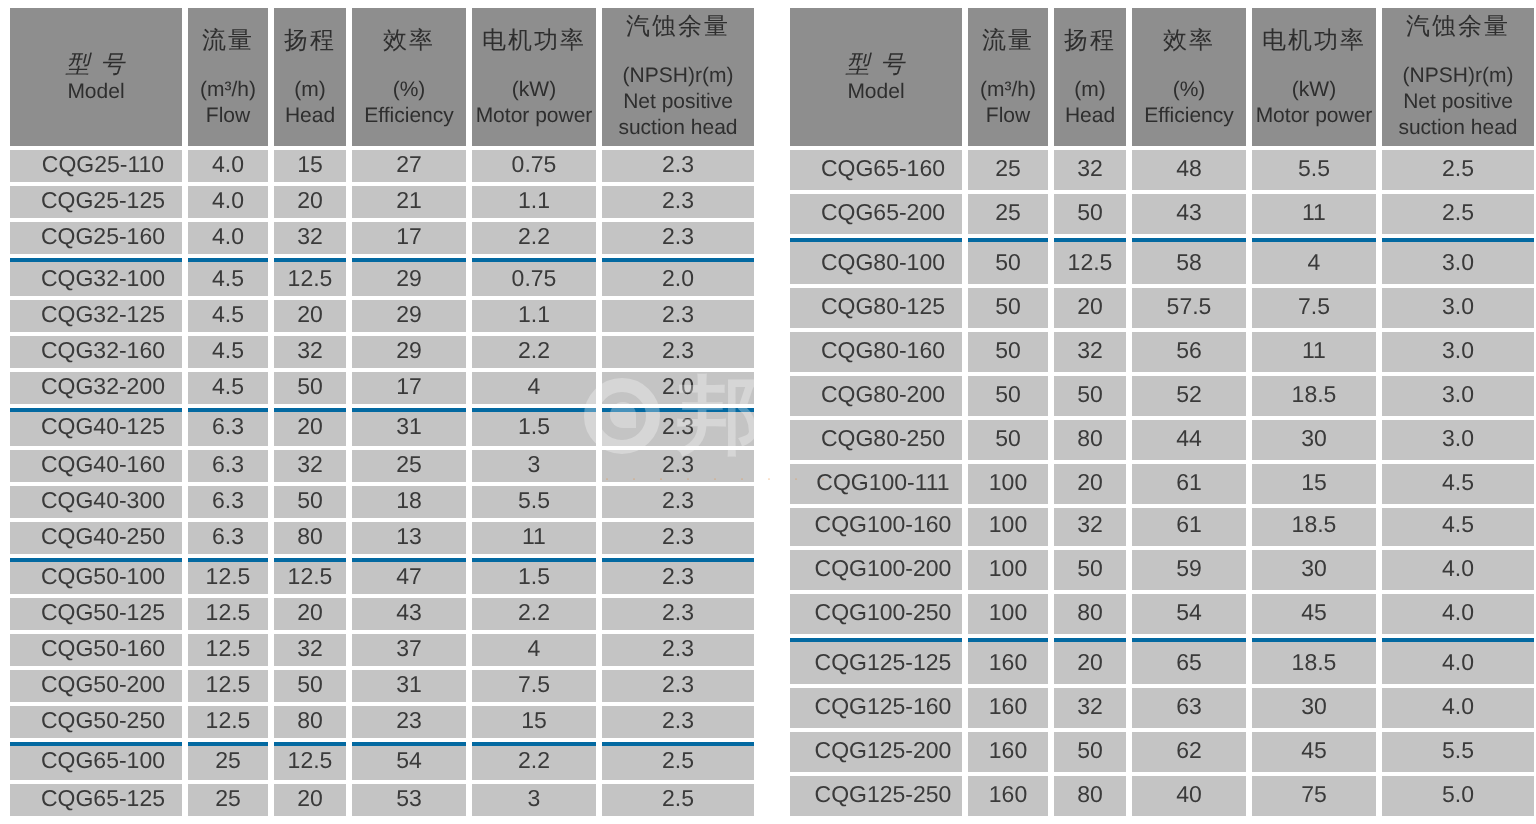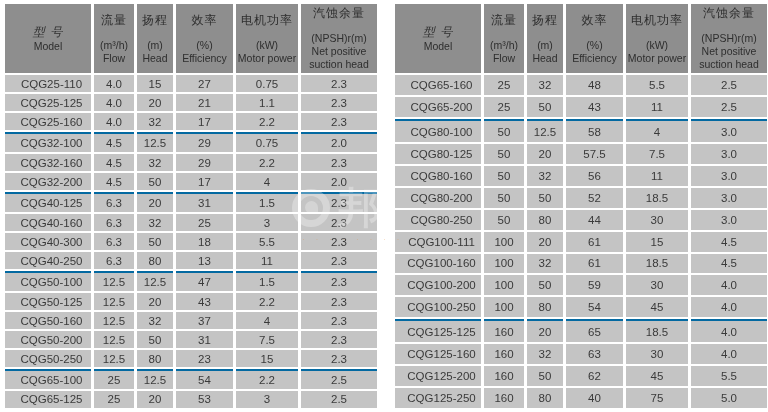--- a/index.html
+++ b/index.html
@@ -164,20 +164,28 @@
         </tr>
         <tr class="group-start">
           <td class="model">CQG32-100</td>
           <td>4.5</td>
           <td>12.5</td>
           <td>29</td>
           <td>0.75</td>
           <td>2.0</td>
         </tr>
         <tr>
+          <td class="model">CQG32-125</td>
+          <td>4.5</td>
+          <td>20</td>
+          <td>29</td>
+          <td>1.1</td>
+          <td>2.3</td>
+        </tr>
+        <tr>
           <td class="model">CQG32-160</td>
           <td>4.5</td>
           <td>32</td>
           <td>29</td>
           <td>2.2</td>
           <td>2.3</td>
         </tr>
         <tr>
           <td class="model">CQG32-200</td>
           <td>4.5</td>

